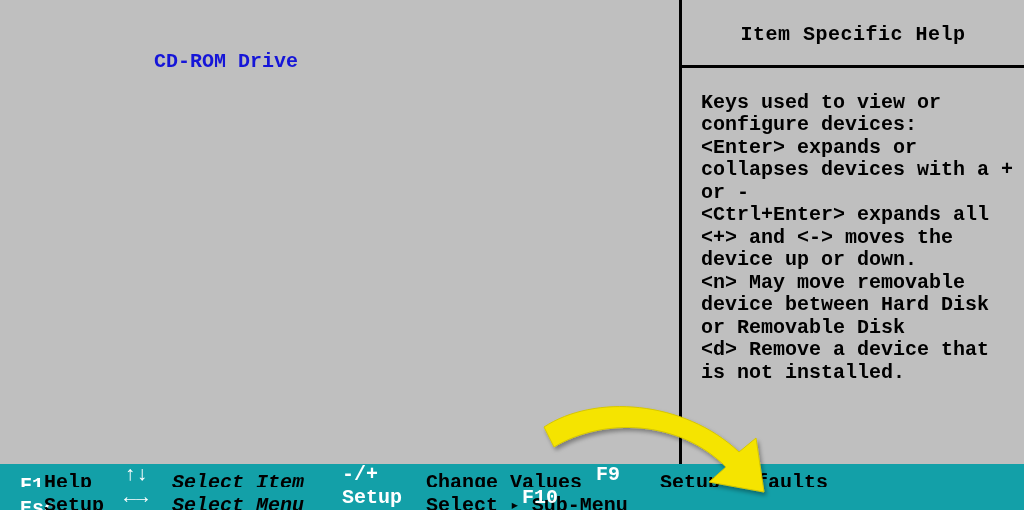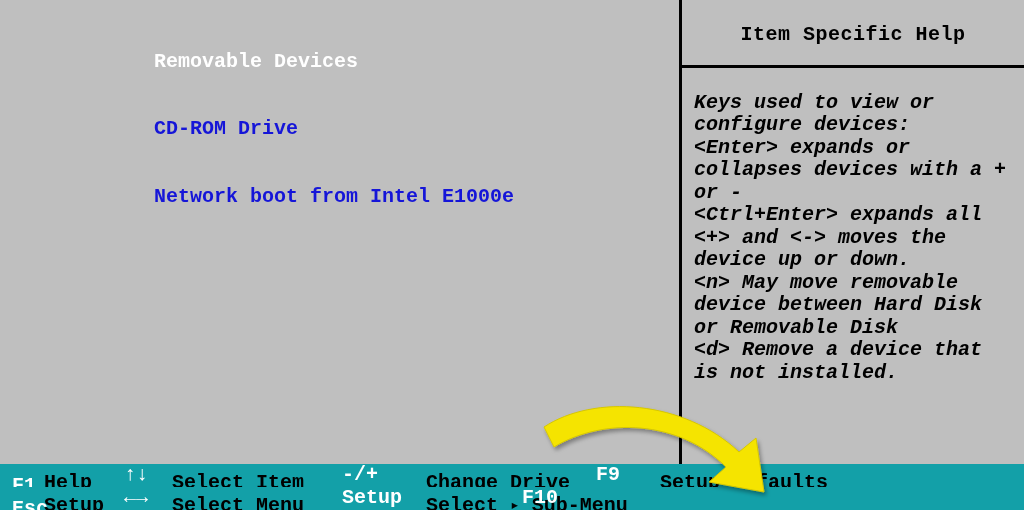--- a/index.html
+++ b/index.html
@@ -35,24 +35,23 @@
   }
   .help-header {
     border-bottom: 3px solid #000;
     color: #000;
     text-align: center;
     padding: 24px 8px 18px;
     letter-spacing: 0.5px;
   }
   .help-body {
     color: #000;
-    padding: 24px 10px 10px 12px;
+    padding: 24px 10px 10px 19px;
     line-height: 22.5px;
     word-break: break-word;
-    font-style: italic;
   }
   .footer {
     position: absolute;
     left: 0; right: 0; bottom: 0;
     height: 46px;
     background: #13a0a8;
     display: flex;
     flex-direction: column;
     justify-content: center;
     gap: 1px;
@@ -60,69 +59,63 @@
   .footer-row {
     display: flex;
     align-items: center;
     height: 22px;
     white-space: nowrap;
     overflow: hidden;
   }
   .fkey { color: #ffffff; }
   .flabel { color: #000000; margin-top: 16px; }
   .ftri { color: #000000; display:inline-block; transform: translateY(-1px); font-size:16px;}
-  .k1 { width: 44px; padding-left: 12px; margin-top: 21px; }
+  .k1 { width: 44px; padding-left: 20px; margin-top: 21px; }
   .l1 { width: 80px; }
   .k2 { width: 48px; text-align: left; }
-  .l2 { width: 170px; }
+  .l2 { width: 170px; font-style: italic; }
   .k3 { width: 84px; }
   .l3 { width: 96px; text-align: right; }
   .l3b { width: 170px; }
   .k4 { width: 64px; }
   .l4 { flex: 1; }
   .arrow-annot {
     position: absolute;
     left: 534px;
     top: 402px;
     width: 270px;
     height: 100px;
     pointer-events: none;
   }
 </style>
 </head>
 <body>
 
 <div class="main-area">
   <div class="left-pane">
     <div class="boot-list">
-      <div class="boot-item selected">
-        <span>Removable Devices</span>
-      </div>
       <div class="boot-item">
         <span class="marker"></span><span>CD-ROM Drive</span>
-      </div>
-      <div class="boot-item">
-        <span class="marker"></span><span>Network boot from Intel E1000e</span>
       </div>
     </div>
   </div>
   <div class="right-pane">
     <div class="help-header">Item Specific Help</div>
     <div class="help-body">Keys used to view or configure devices:<br>&lt;Enter&gt; expands or collapses devices with a + or -<br>&lt;Ctrl+Enter&gt; expands all<br>&lt;+&gt; and &lt;-&gt; moves the device up or down.<br>&lt;n&gt; May move removable device between Hard Disk or Removable Disk<br>&lt;d&gt; Remove a device that is not installed.</div>
   </div>
 </div>
 
 <div class="footer">
   <div class="footer-row">
     <span class="fkey k1">F1</span>
     <span class="flabel l1">Help</span>
     <span class="fkey k2">↑↓</span>
     <span class="flabel l2">Select Item</span>
     <span class="fkey k3">-/+</span>
-    <span class="flabel l3b">Change Drive</span>
+    <span class="flabel l3b">Change Values</span>
     <span class="fkey k4">F9</span>
     <span class="flabel l4">Setup Defaults</span>
   </div>
   <div class="footer-row">
     <span class="fkey k1">Esc</span>
     <span class="flabel l1">Setup</span>
     <span class="fkey k2">←→</span>
     <span class="flabel l2">Select Menu</span>
     <span class="fkey k3">Setup</span>
     <span class="flabel l3"><span>Select</span> <span class="ftri">▸</span> <span>Sub-Menu</span></span>

